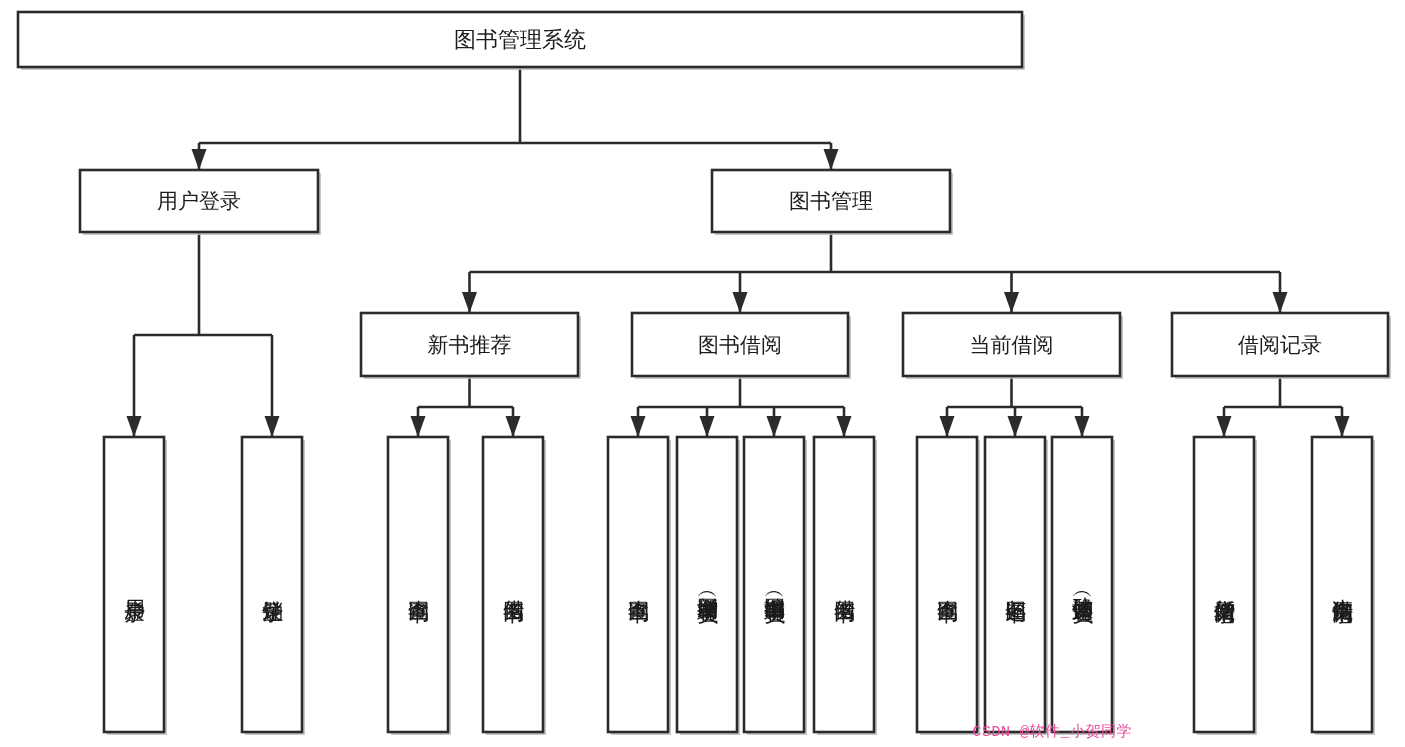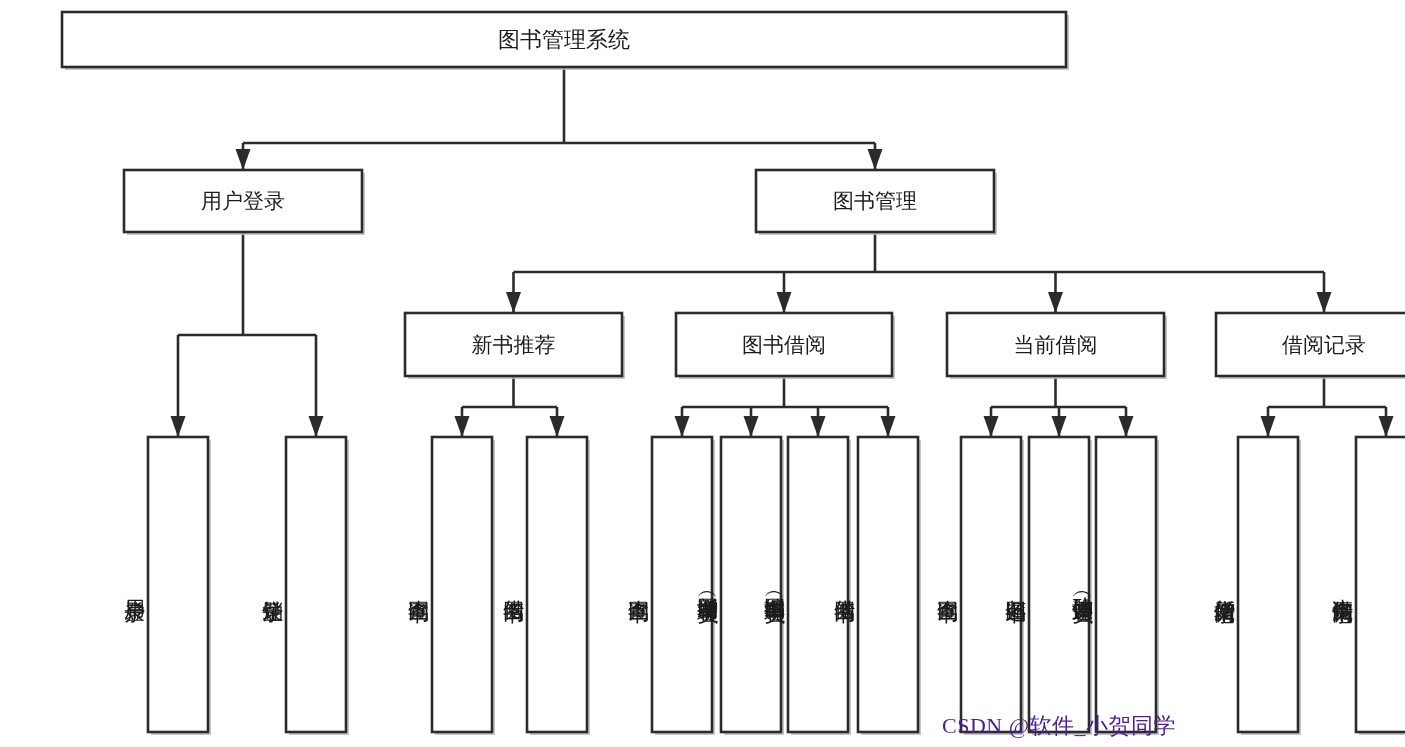--- a/index.html
+++ b/index.html
@@ -12,21 +12,20 @@
     height: 747px;
     font-family: "DejaVu Sans", "Liberation Sans", sans-serif;
     overflow: hidden;
     position: relative;
   }
   #diagram-root {
     position: absolute;
     left: 0; top: 0;
     width: 1146px;
     height: 747px;
-    padding-left: 44px;
   }
   svg.diagram-canvas {
     display: block;
     width: 1405px;
     height: 747px;
   }
   .node-box {
     fill: #ffffff;
     stroke: #2b2b2b;
     stroke-width: 2.6;
@@ -75,23 +74,23 @@
     line-height: 1.02;
     color: #1c1c1c;
     letter-spacing: 1px;
     white-space: nowrap;
     text-align: center;
   }
   .watermark {
     position: absolute;
     right: 14px;
     bottom: 6px;
-    font-family: Liberation Serif, serif;
-    font-size: 22px;
-    color: #4c1d95;
+    font-family: Liberation Mono, monospace;
+    font-size: 15px;
+    color: #ec4899;
     letter-spacing: 0.5px;
     white-space: nowrap;
     user-select: none;
   }
 </style>
 </head>
 <body>
 
 <div id="diagram-root">
   <svg class="diagram-canvas" viewBox="0 0 1405 747">

